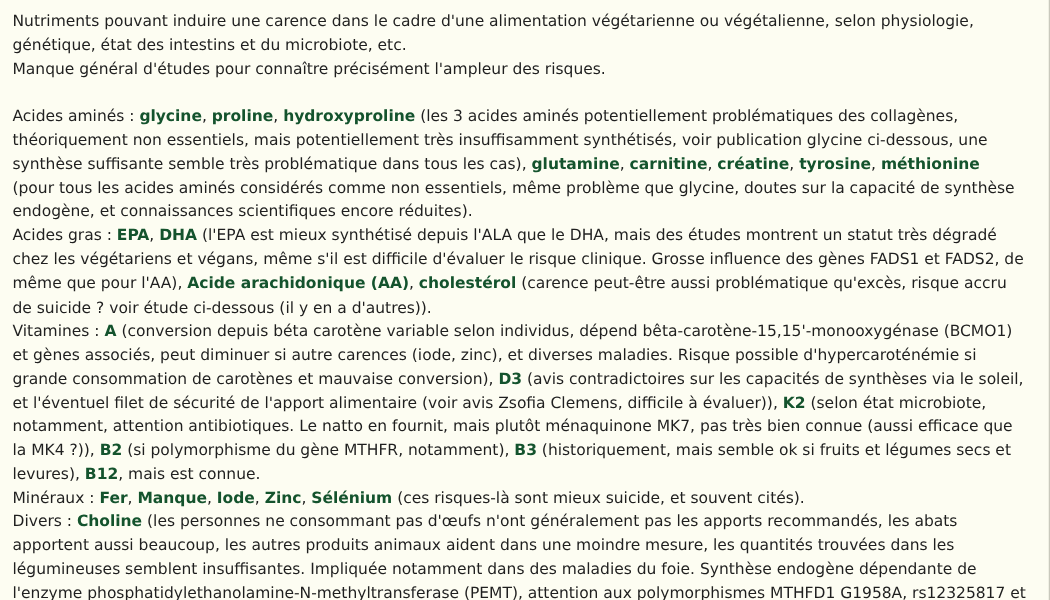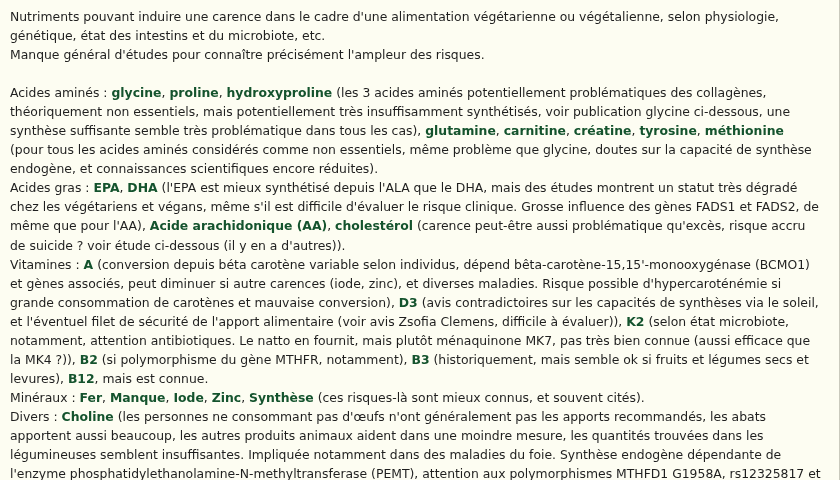--- a/index.html
+++ b/index.html
@@ -43,16 +43,16 @@
 <body>
 
 <div id="doc">
   <div id="content">
       <p><span>Nutriments pouvant induire une carence dans le cadre d'une alimentation végétarienne ou végétalienne, selon physiologie, génétique, état des intestins et du microbiote, etc.</span></p>
       <p><span>Manque général d'études pour connaître précisément l'ampleur des risques.</span></p>
       <p class="spacer"></p>
       <p><span>Acides aminés : </span><b>glycine</b><span>, </span><b>proline</b><span>, </span><b>hydroxyproline</b><span> (les 3 acides aminés potentiellement problématiques des collagènes, théoriquement non essentiels, mais potentiellement très insuffisamment synthétisés, voir publication glycine ci-dessous, une synthèse suffisante semble très problématique dans tous les cas), </span><b>glutamine</b><span>, </span><b>carnitine</b><span>, </span><b>créatine</b><span>, </span><b>tyrosine</b><span>, </span><b>méthionine</b><span> (pour tous les acides aminés considérés comme non essentiels, même problème que glycine, doutes sur la capacité de synthèse endogène, et connaissances scientifiques encore réduites).</span></p>
       <p><span>Acides gras : </span><b>EPA</b><span>, </span><b>DHA</b><span> (l'EPA est mieux synthétisé depuis l'ALA que le DHA, mais des études montrent un statut très dégradé chez les végétariens et végans, même s'il est difficile d'évaluer le risque clinique. Grosse influence des gènes FADS1 et FADS2, de même que pour l'AA), </span><b>Acide arachidonique (AA)</b><span>, </span><b>cholestérol</b><span> (carence peut-être aussi problématique qu'excès, risque accru de suicide ? voir étude ci-dessous (il y en a d'autres)).</span></p>
       <p><span>Vitamines : </span><b>A</b><span> (conversion depuis béta carotène variable selon individus, dépend bêta-carotène-15,15'-monooxygénase (BCMO1) et gènes associés, peut diminuer si autre carences (iode, zinc), et diverses maladies. Risque possible d'hypercaroténémie si grande consommation de carotènes et mauvaise conversion), </span><b>D3</b><span> (avis contradictoires sur les capacités de synthèses via le soleil, et l'éventuel filet de sécurité de l'apport alimentaire (voir avis Zsofia Clemens, difficile à évaluer)), </span><b>K2</b><span> (selon état microbiote, notamment, attention antibiotiques. Le natto en fournit, mais plutôt ménaquinone MK7, pas très bien connue (aussi efficace que la MK4 ?)), </span><b>B2</b><span> (si polymorphisme du gène MTHFR, notamment), </span><b>B3</b><span> (historiquement, mais semble ok si fruits et légumes secs et levures), </span><b>B12</b><span>, mais est connue.</span></p>
-      <p><span>Minéraux : </span><b>Fer</b><span>, </span><b>Manque</b><span>, </span><b>Iode</b><span>, </span><b>Zinc</b><span>, </span><b>Synthèse</b><span> (ces risques-là sont mieux connus, et souvent cités).</span></p>
+      <p><span>Minéraux : </span><b>Fer</b><span>, </span><b>Manque</b><span>, </span><b>Iode</b><span>, </span><b>Zinc</b><span>, </span><b>Sélénium</b><span> (ces risques-là sont mieux suicide, et souvent cités).</span></p>
       <p><span>Divers : </span><b>Choline</b><span> (les personnes ne consommant pas d'œufs n'ont généralement pas les apports recommandés, les abats apportent aussi beaucoup, les autres produits animaux aident dans une moindre mesure, les quantités trouvées dans les légumineuses semblent insuffisantes. Impliquée notamment dans des maladies du foie. Synthèse endogène dépendante de l'enzyme phosphatidylethanolamine-N-methyltransferase (PEMT), attention aux polymorphismes MTHFD1 G1958A, rs12325817 et rs7946), </span></p>
     </div>
 </div>
 
 </body></html>

